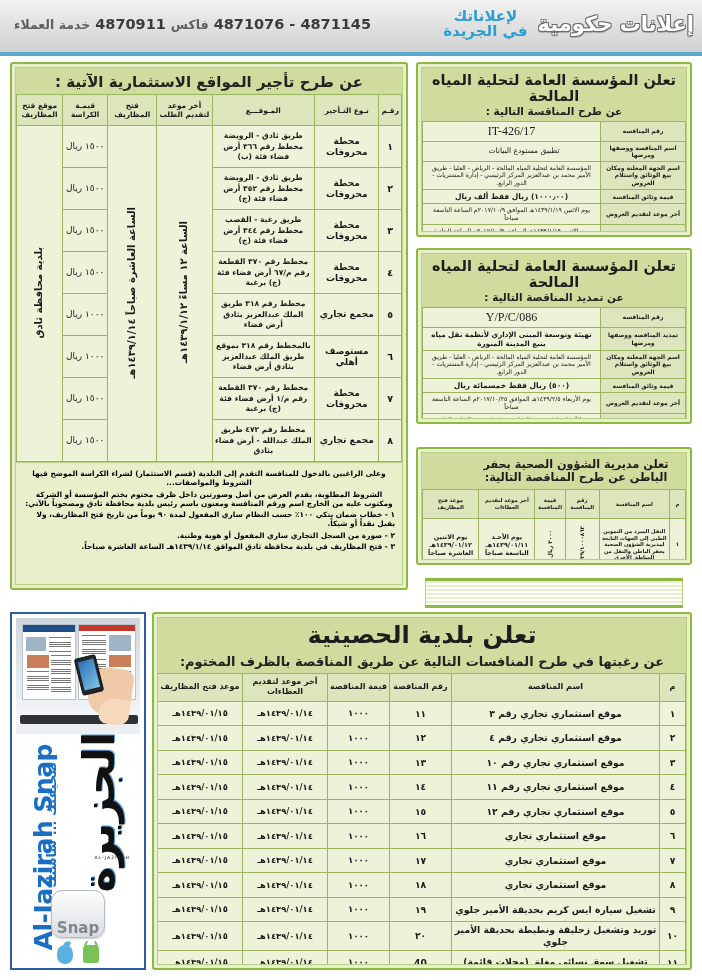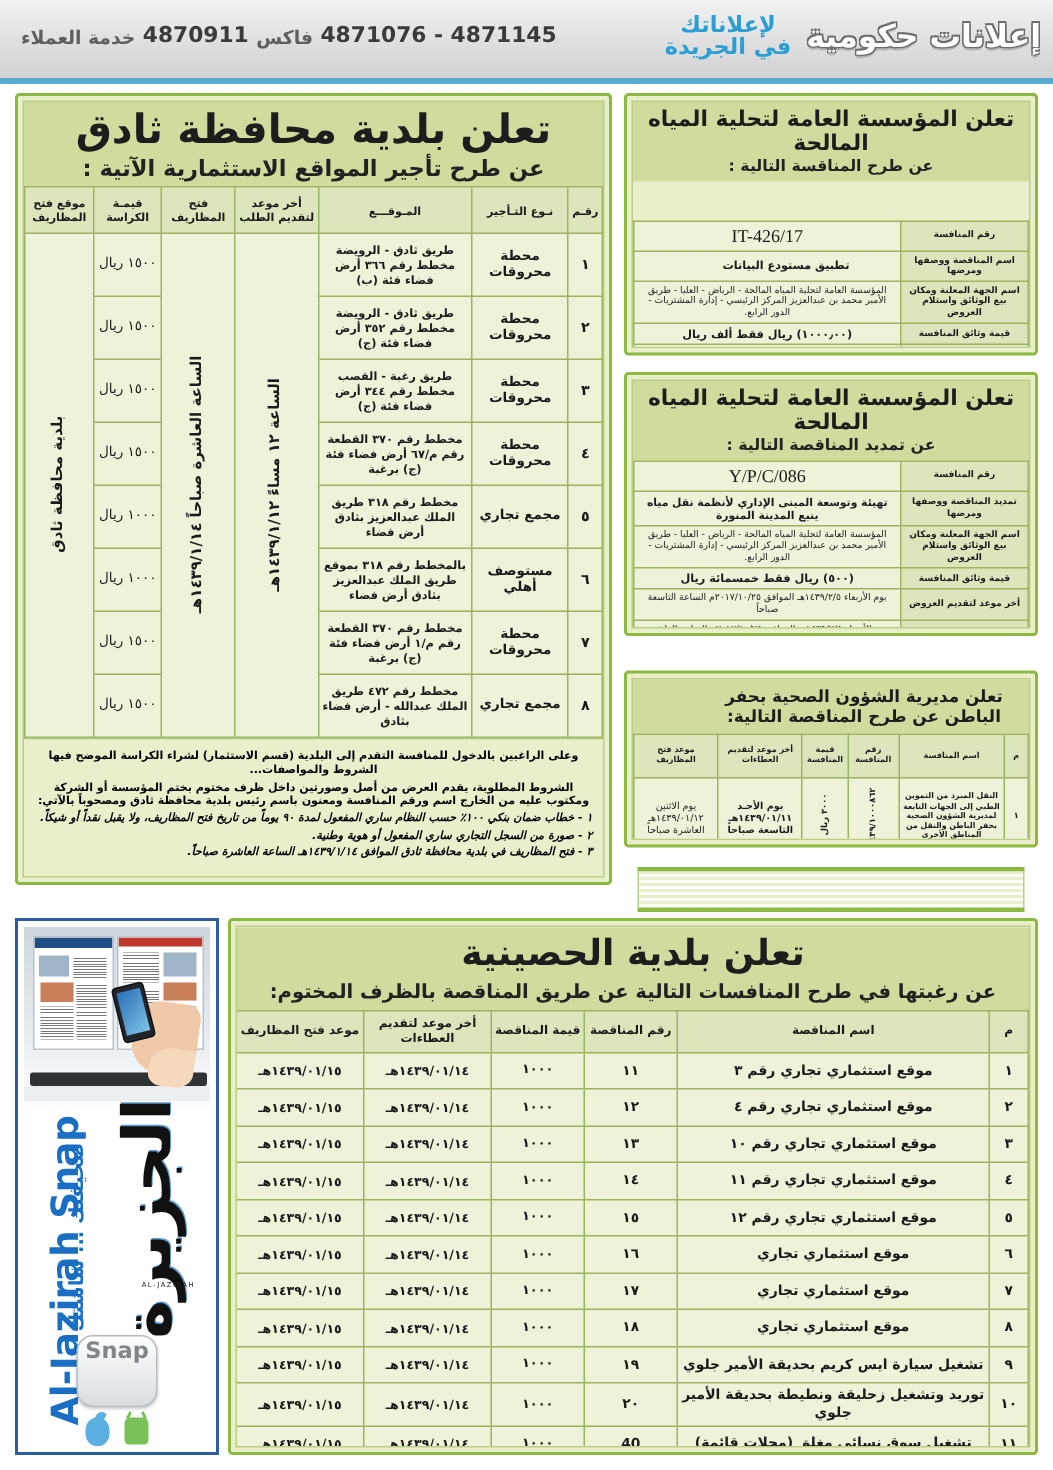--- a/index.html
+++ b/index.html
@@ -100,27 +100,27 @@
     writing-mode:vertical-rl;text-orientation:mixed;
     transform:rotate(180deg);
     font-weight:bold;font-size:10px;white-space:nowrap;
     display:inline-block;
   }
   #thadiq .notes{
     padding:6px 7px 17px;font-size:7.4px;
     background:#e9eecb;border-top:1px solid #b9cf86;
   }
   #thadiq .notes p{margin:0 0 2.5px;text-align:center;font-weight:bold;}
-  #thadiq .notes p.ls{text-align:right;font-style:italic;}
+  #thadiq .notes p.ls{text-align:right;}
 
   
   #swcc1{left:416px;top:62px;width:276px;height:175px;}
   #swcc1 .hdr-title{font-size:14.5px;}
   #swcc1 .hdr-sub{font-size:10.5px;margin-top:1px;}
-  #swcc1 table.gt{font-size:6.2px;margin-top:26px;}
+  #swcc1 table.gt{font-size:6.2px;}
   #swcc1 table.gt td.lbl{width:80px;background:#dde5bc;font-weight:bold;font-size:6px;}
   #swcc1 td.big{font-size:12px;font-family:"Liberation Serif",serif;}
 
   
   #swcc2{left:416px;top:248px;width:276px;height:176px;}
   #swcc2 .hdr-title{font-size:14.5px;}
   #swcc2 .hdr-sub{font-size:10.5px;margin-top:1px;}
   #swcc2 table.gt{font-size:6.2px;}
   #swcc2 table.gt td.lbl{width:80px;background:#dde5bc;font-weight:bold;font-size:6px;}
   #swcc2 td.big{font-size:12px;font-family:"Liberation Serif",serif;}
@@ -187,21 +187,21 @@
     font-size:44px;font-weight:bold;color:#111;line-height:.9;
     writing-mode:vertical-rl;transform:rotate(180deg);
     text-shadow:1px 1px 0 #5b9bd5;
   }
   .snap-logo .sub{position:absolute;bottom:-2px;right:6px;font-size:4.5px;letter-spacing:1px;color:#222;direction:ltr;}
   .snap-btn{
     position:absolute;left:50%;transform:translateX(-50%);bottom:34px;
     width:52px;height:46px;border-radius:11px;
     background:linear-gradient(to bottom,#fefefe,#d9dde1);
     border:1px solid #b6bcc2;
-    display:flex;align-items:flex-start;justify-content:center;
+    display:flex;align-items:flex-end;justify-content:center;
     box-shadow:0 1px 2px rgba(0,0,0,.2);
   }
   .snap-btn span{font-size:15px;font-weight:bold;color:#7f868c;direction:ltr;}
   .stores{position:absolute;left:0;right:0;bottom:8px;display:flex;justify-content:center;gap:10px;}
   .android{width:16px;height:18px;background:#78c257;border-radius:4px 4px 3px 3px;position:relative;}
   .android:before,.android:after{content:"";position:absolute;top:-4px;width:2px;height:5px;background:#78c257;transform:rotate(25deg);}
   .android:before{left:2px;}
   .android:after{right:2px;transform:rotate(-25deg);}
   .apple{width:16px;height:19px;background:#5ab0e0;border-radius:46% 46% 44% 44%;position:relative;}
   .apple:after{content:"";position:absolute;right:3px;top:-4px;width:6px;height:7px;background:#5ab0e0;border-radius:60% 10% 60% 10%;transform:rotate(25deg);}
@@ -235,21 +235,20 @@
         <span class="mh-lbl">فاكس</span>
         <span>4870911</span>
         <span class="mh-lbl">خدمة العملاء</span>
       </div>
     </div>
   </div>
 
   <div class="adbox" id="thadiq">
     <div class="adbox-in">
       <div class="hdr-band">
-        <div class="hdr-title">تعلن بلدية محافظة ثادق</div>
         <div class="hdr-sub">عن طرح تأجير المواقع الاستثمارية الآتية :</div>
       </div>
       <table class="gt">
         <colgroup>
           <col style="width:22px">
             <col style="width:63px">
             <col style="width:100px">
           <col style="width:54px">
             <col style="width:48px">
             <col style="width:44px">
@@ -337,21 +336,21 @@
         <div class="hdr-sub">عن طرح المناقسة التالية :</div>
       </div>
       <table class="gt">
         <tbody>
             <tr>
           <td class="lbl">رقم المنافسة</td>
           <td class="big">IT-426/17</td>
         </tr>
         <tr>
           <td class="lbl">اسم المناقصة ووصفها ومرضها</td>
-          <td style="font-size:7.5px;font-weight:bold;padding-left:27px;">تطبيق مستودع البيانات</td>
+          <td style="font-size:7.5px;font-weight:normal;padding-left:27px;">تطبيق مستودع البيانات</td>
         </tr>
         <tr>
           <td class="lbl">اسم الجهة المعلنة ومكان بيع الوثائق واستلام العروض</td>
           <td>المؤسسة العامة لتحلية المياه المالحة - الرياض - العليا - طريق الأمير محمد بن عبدالعزيز المركز الرئيسي - إدارة المشتريات - الدور الرابع.</td>
         </tr>
         <tr>
           <td class="lbl">قيمة وثائق المنافسة</td>
           <td style="font-size:7.5px;font-weight:bold;">(١٠٠٠٫٠٠) ريال فقط ألف ريال</td>
         </tr>
         <tr>
@@ -430,21 +429,21 @@
             <th>موعد فتح المظاريف</th>
           </tr>
         </thead>
         <tbody>
           <tr class="vcell">
             <td style="font-weight:bold;">١</td>
             <td style="font-size:5.2px;font-weight:bold;">النقل المبرد من التموين الطبي إلى الجهات التابعة لمديرية الشؤون الصحية بحفر الباطن والنقل من المناطق الأخرى</td>
             <td><span class="vtxt">٤٣٩/١٠٠٠٨٦٢</span></td>
             <td><span class="vtxt">٣٠٠٠ ريال</span></td>
             <td style="font-size:6.4px;font-weight:bold;">يوم الأحـد ١٤٣٩/٠١/١١هـ التاسعة صباحاً</td>
-            <td style="font-size:6.4px;font-weight:normal;">يوم الاثنين ١٤٣٩/٠١/١٢هـ العاشرة صباحاً</td>
+            <td style="font-size:6.4px;font-weight:bold;">يوم الاثنين ١٤٣٩/٠١/١٢هـ العاشرة صباحاً</td>
           </tr>
         </tbody>
       </table>
 
     </div>
   </div>
 
   <div id="filler">
     <div class="top"></div>
     <div class="mid"></div>

